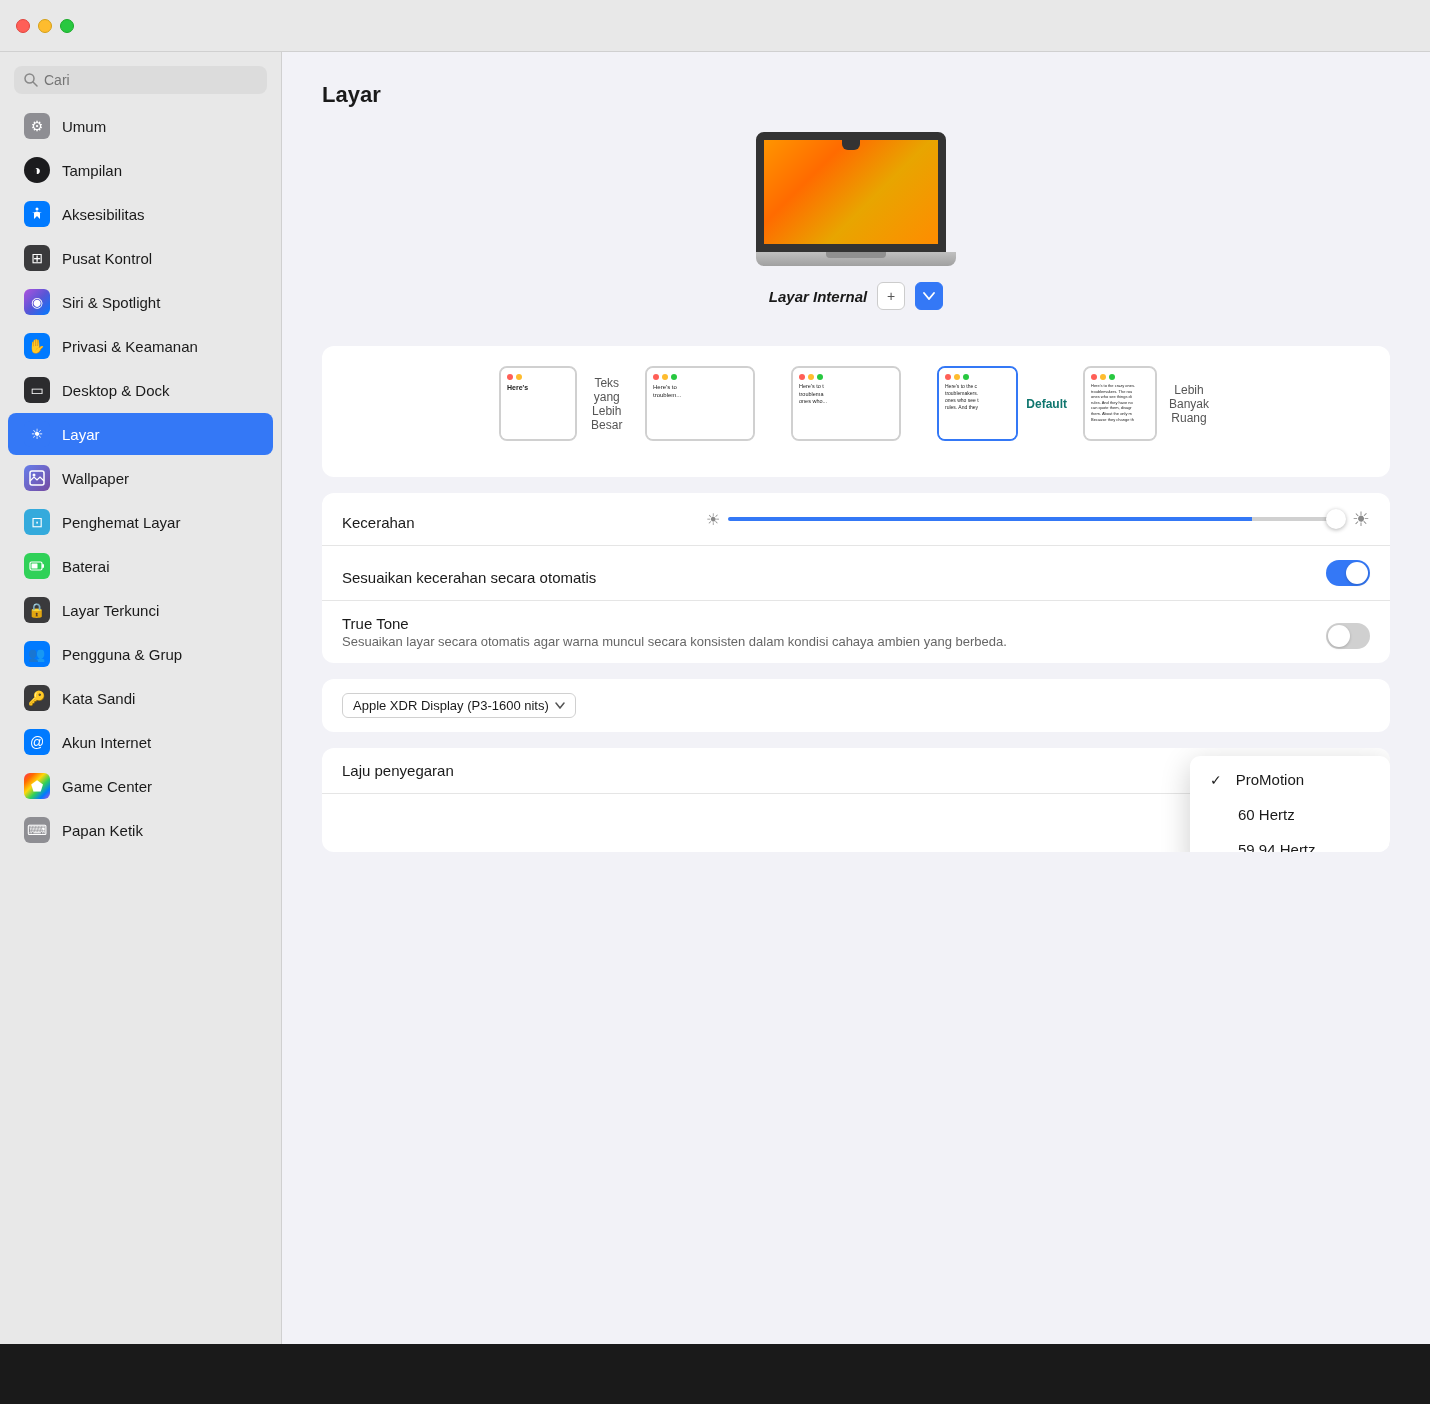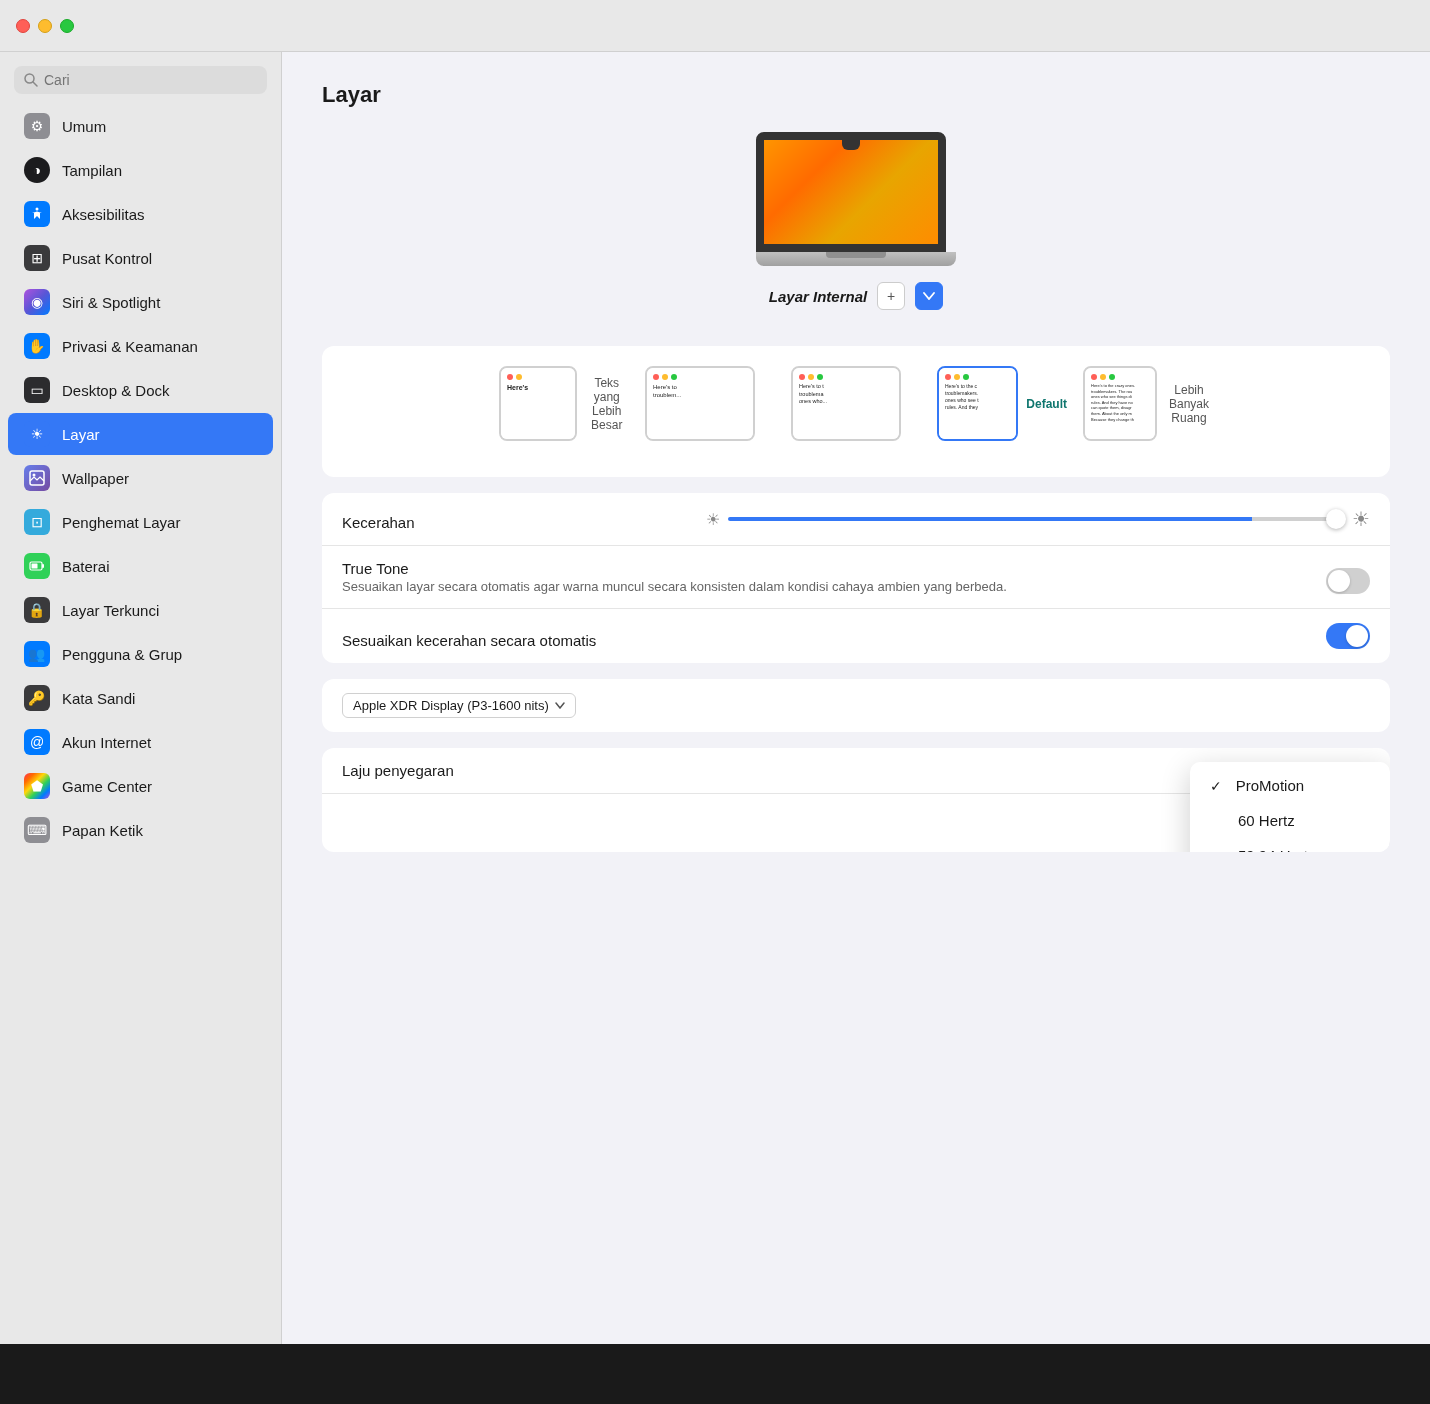--- a/index.html
+++ b/index.html
@@ -628,49 +628,49 @@
         <span class="settings-row-label">Kecerahan</span>
         <div class="slider-container">
           <span class="sun-icon">☀</span>
           <div class="slider-track">
             <div class="slider-thumb"></div>
           </div>
           <span class="sun-icon" style="font-size:20px;">☀</span>
         </div>
       </div>
       <div class="settings-row">
+        <span class="settings-row-label">Sesuaikan kecerahan secara otomatis</span>
+        <div class="toggle"></div>
+      </div>
+      <div class="settings-row">
         <div style="flex:1;">
           <div class="settings-row-label">True Tone</div>
           <div class="settings-row-sub">Sesuaikan layar secara otomatis agar warna muncul secara konsisten dalam kondisi cahaya ambien yang berbeda.</div>
         </div>
         <div class="toggle toggle-off"></div>
-      </div>
-      <div class="settings-row">
-        <span class="settings-row-label">Sesuaikan kecerahan secara otomatis</span>
-        <div class="toggle"></div>
       </div>
     </div>
 
     <div class="settings-panel">
       <div class="settings-row">
         <div class="preset-select">
           <span>Apple XDR Display (P3-1600 nits)</span>
           <svg width="10" height="7" viewBox="0 0 10 7" fill="none">
             <path d="M1 1 L5 6 L9 1" stroke="#555" stroke-width="1.5" fill="none" stroke-linecap="round"></path>
           </svg>
         </div>
       </div>
     </div>
 
     <div class="settings-panel" style="position:relative;">
       <div class="settings-row refresh-row">
         <span class="settings-row-label">Laju penyegaran</span>
         <div style="display:flex; align-items:center; gap:12px;">
 
-          <div class="dropdown-menu" style="top: 14px; right: 0px;">
+          <div class="dropdown-menu" style="top: 8px; right: 0px;">
             <div class="dropdown-item checked">
               <span>ProMotion</span>
             </div>
             <div class="dropdown-item">
               <span class="check-space"></span>
               <span>60 Hertz</span>
             </div>
             <div class="dropdown-item">
               <span class="check-space"></span>
               <span>59,94 Hertz</span>

